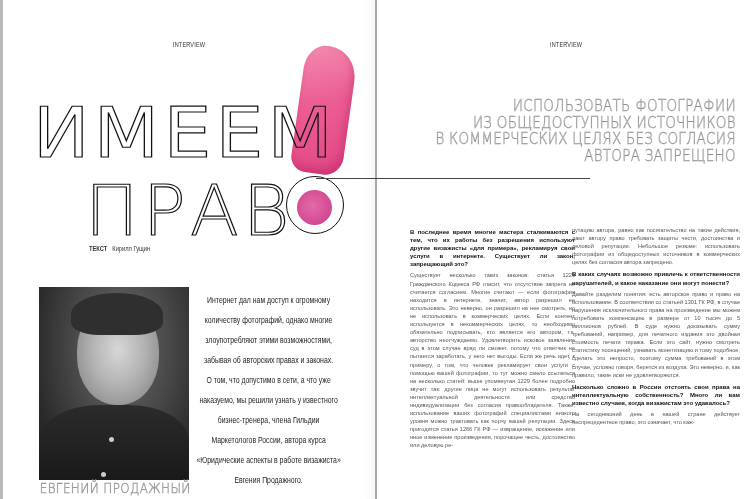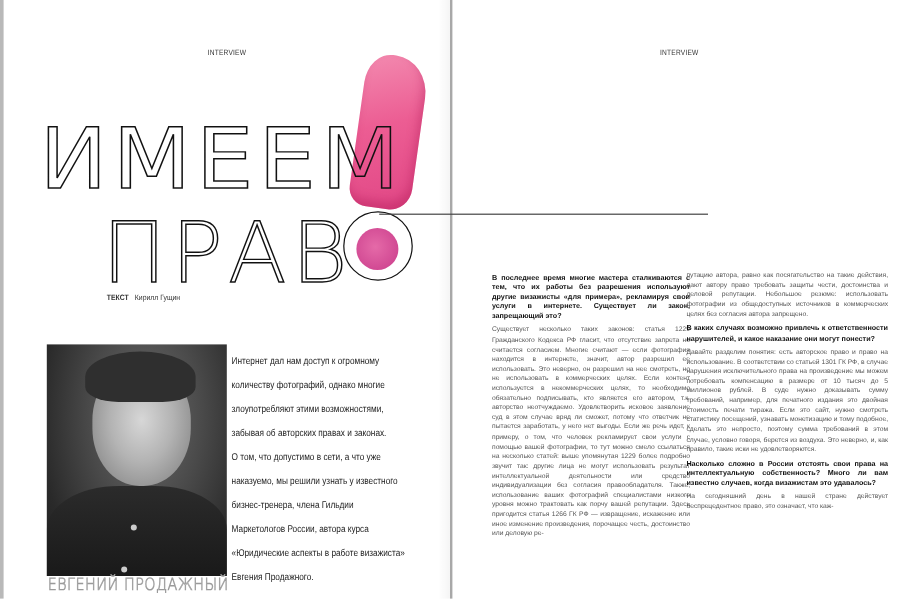--- a/index.html
+++ b/index.html
@@ -47,21 +47,21 @@
     background: radial-gradient(ellipse at 50% 45%, #d7d7d7 0%, #b3b3b3 45%, #7a7a7a 100%); }
   .portrait .hair { position: absolute; left: 32px; top: 6px; width: 92px; height: 42px; border-radius: 50% 50% 30% 30%;
     background: #2f2f2f; }
   .portrait .shirt { position: absolute; left: 0; top: 118px; width: 150px; height: 90px;
     background: linear-gradient(#2b2b2b, #161616); border-radius: 40% 40% 0 0; }
   .portrait .button { position: absolute; width: 5px; height: 5px; border-radius: 50%; background: #ccc; }
   .portrait-caption { position: absolute; left: 35px; top: 452px; font-family: "DejaVu Sans", sans-serif; font-weight: 200;
     font-size: 14px; color: transparent; -webkit-text-stroke: 0.6px #9a9a9a; letter-spacing: 0.5px;
     background: #fff; padding: 0 2px; transform: scaleX(0.85); transform-origin: left top; }
 
-  .intro { position: absolute; left: 190px; top: 263px; width: 180px; }
+  .intro { position: absolute; left: 190px; top: 263px; width: 180px; text-align: center; }
   .intro p { font-size: 8.2px; line-height: 20px; color: #222; font-family: "Liberation Sans", sans-serif;
     transform: scaleX(0.84); transform-origin: left top; white-space: nowrap; }
 
   .page-number { position: absolute; font-size: 6px; color: #555; }
 
   
   .headline { position: absolute; right: 14px; top: 70px; text-align: right; font-family: "DejaVu Sans", sans-serif;
     font-weight: 200; font-size: 15px; line-height: 16.5px; color: transparent; -webkit-text-stroke: 0.5px #8d8d8d;
     letter-spacing: 0.3px; }
   .headline div { transform: scaleX(0.9); transform-origin: right top; white-space: nowrap; }
@@ -119,20 +119,26 @@
     </div>
 
     <div class="page-number" style="left:183px; top:483px;">86</div>
   </div>
 
   <div class="rule-line"></div>
 
   <div class="page page-right">
     <div class="section-label" style="left:173px;">INTERVIEW</div>
 
+    <div class="headline">
+      <div>ИСПОЛЬЗОВАТЬ ФОТОГРАФИИ</div>
+      <div>ИЗ ОБЩЕДОСТУПНЫХ ИСТОЧНИКОВ</div>
+      <div>В КОММЕРЧЕСКИХ ЦЕЛЯХ БЕЗ СОГЛАСИЯ</div>
+      <div>АВТОРА ЗАПРЕЩЕНО</div>
+    </div>
 
     <div class="col col-1">
       <p class="q">В последнее время многие мастера сталкиваются с тем, что их работы без разрешения используют другие визажисты «для примера», рекламируя свои услуги в интернете. Существует ли закон, запрещающий это?</p>
       <p>Существует несколько таких законов: статья 1229 Гражданского Кодекса РФ гласит, что отсутствие запрета не считается согласием. Многие считают — если фотография находится в интернете, значит, автор разрешил ее использовать. Это неверно, он разрешил на нее смотреть, но не использовать в коммерческих целях. Если контент используется в некоммерческих целях, то необходимо обязательно подписывать, кто является его автором, т.к. авторство неотчуждаемо. Удовлетворить исковое заявление суд в этом случае вряд ли сможет, потому что ответчик не пытается заработать, у него нет выгоды. Если же речь идет, к примеру, о том, что человек рекламирует свои услуги с помощью вашей фотографии, то тут можно смело ссылаться на несколько статей: выше упомянутая 1229 более подробно звучит так: другие лица не могут использовать результат интеллектуальной деятельности или средство индивидуализации без согласия правообладателя. Также, использование ваших фотографий специалистами низкого уровня можно трактовать как порчу вашей репутации. Здесь пригодится статья 1266 ГК РФ — извращение, искажение или иное изменение произведения, порочащее честь, достоинство или деловую ре-</p>
     </div>
 
     <div class="col col-2">
       <p>путацию автора, равно как посягательство на такие действия, дают автору право требовать защиты чести, достоинства и деловой репутации. Небольшое резюме: использовать фотографии из общедоступных источников в коммерческих целях без согласия автора запрещено.</p>
       <p class="q" style="margin-top:4px;">В каких случаях возможно привлечь к ответственности нарушителей, и какое наказание они могут понести?</p>
       <p>Давайте разделим понятия: есть авторское право и право на использование. В соответствии со статьей 1301 ГК РФ, в случае нарушения исключительного права на произведение мы можем потребовать компенсацию в размере от 10 тысяч до 5 миллионов рублей. В суде нужно доказывать сумму требований, например, для печатного издания это двойная стоимость печати тиража. Если это сайт, нужно смотреть статистику посещений, узнавать монетизацию и тому подобное, сделать это непросто, поэтому сумма требований в этом случае, условно говоря, берется из воздуха. Это неверно, и, как правило, такие иски не удовлетворяются.</p>

